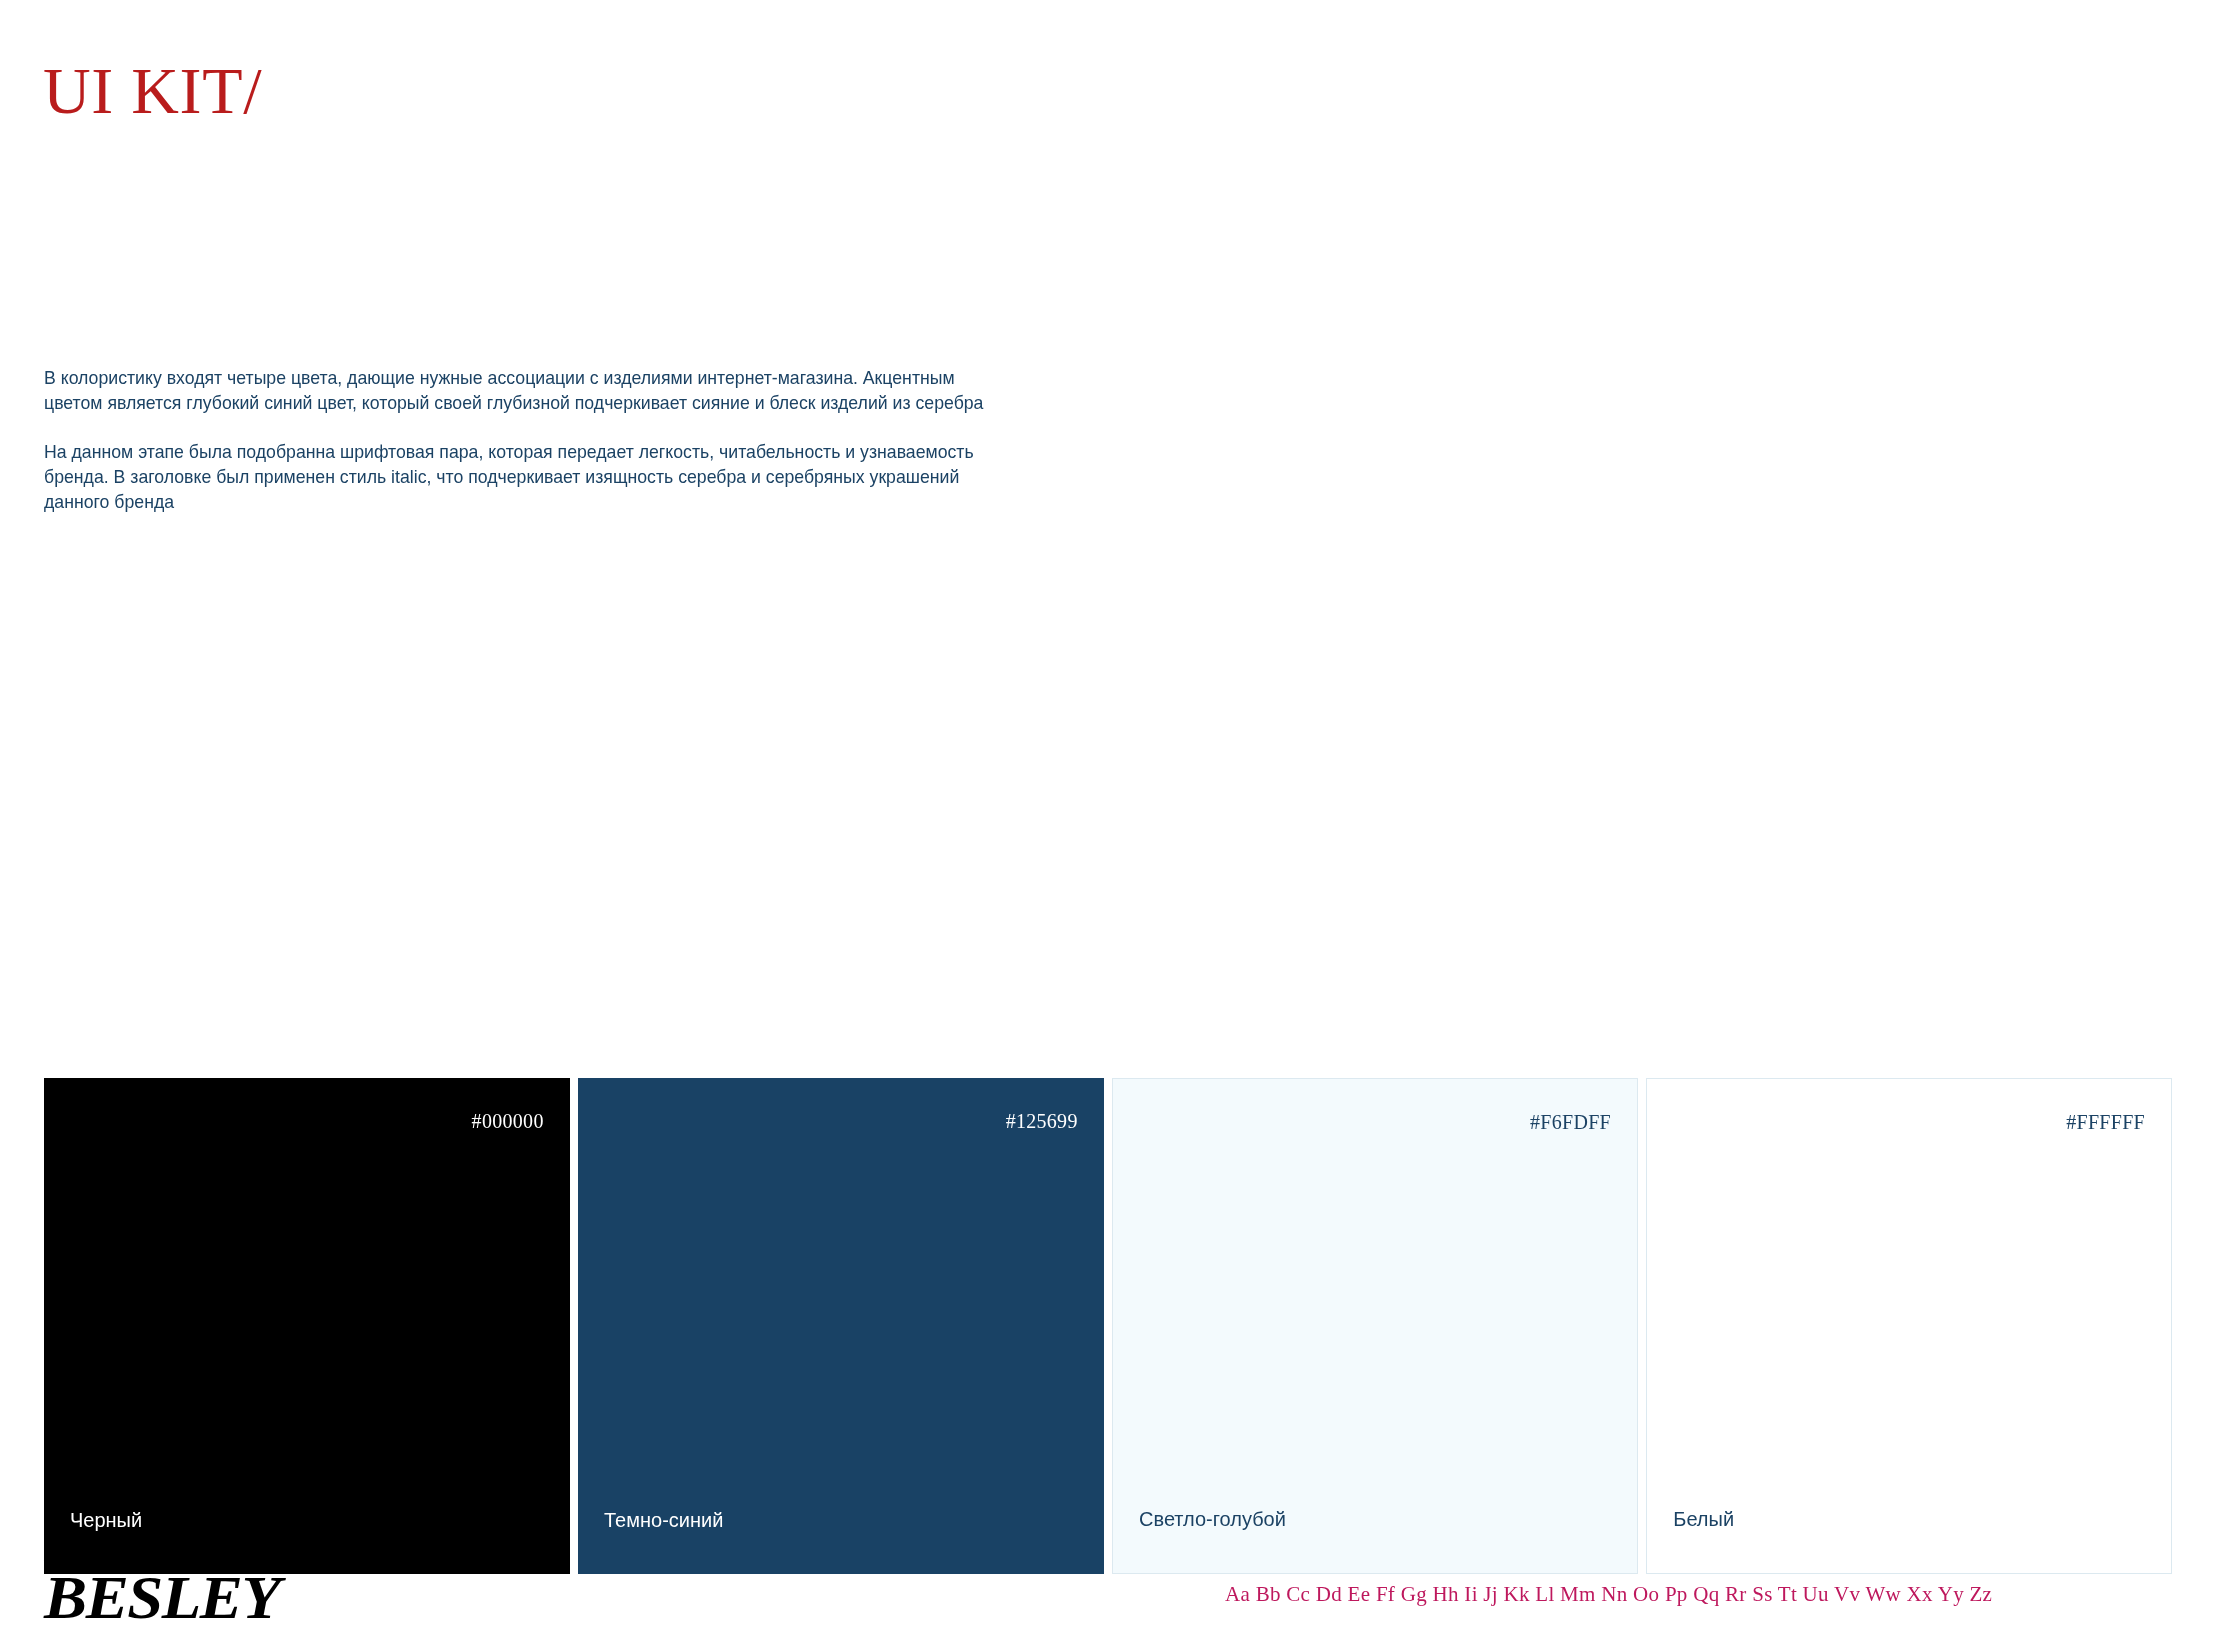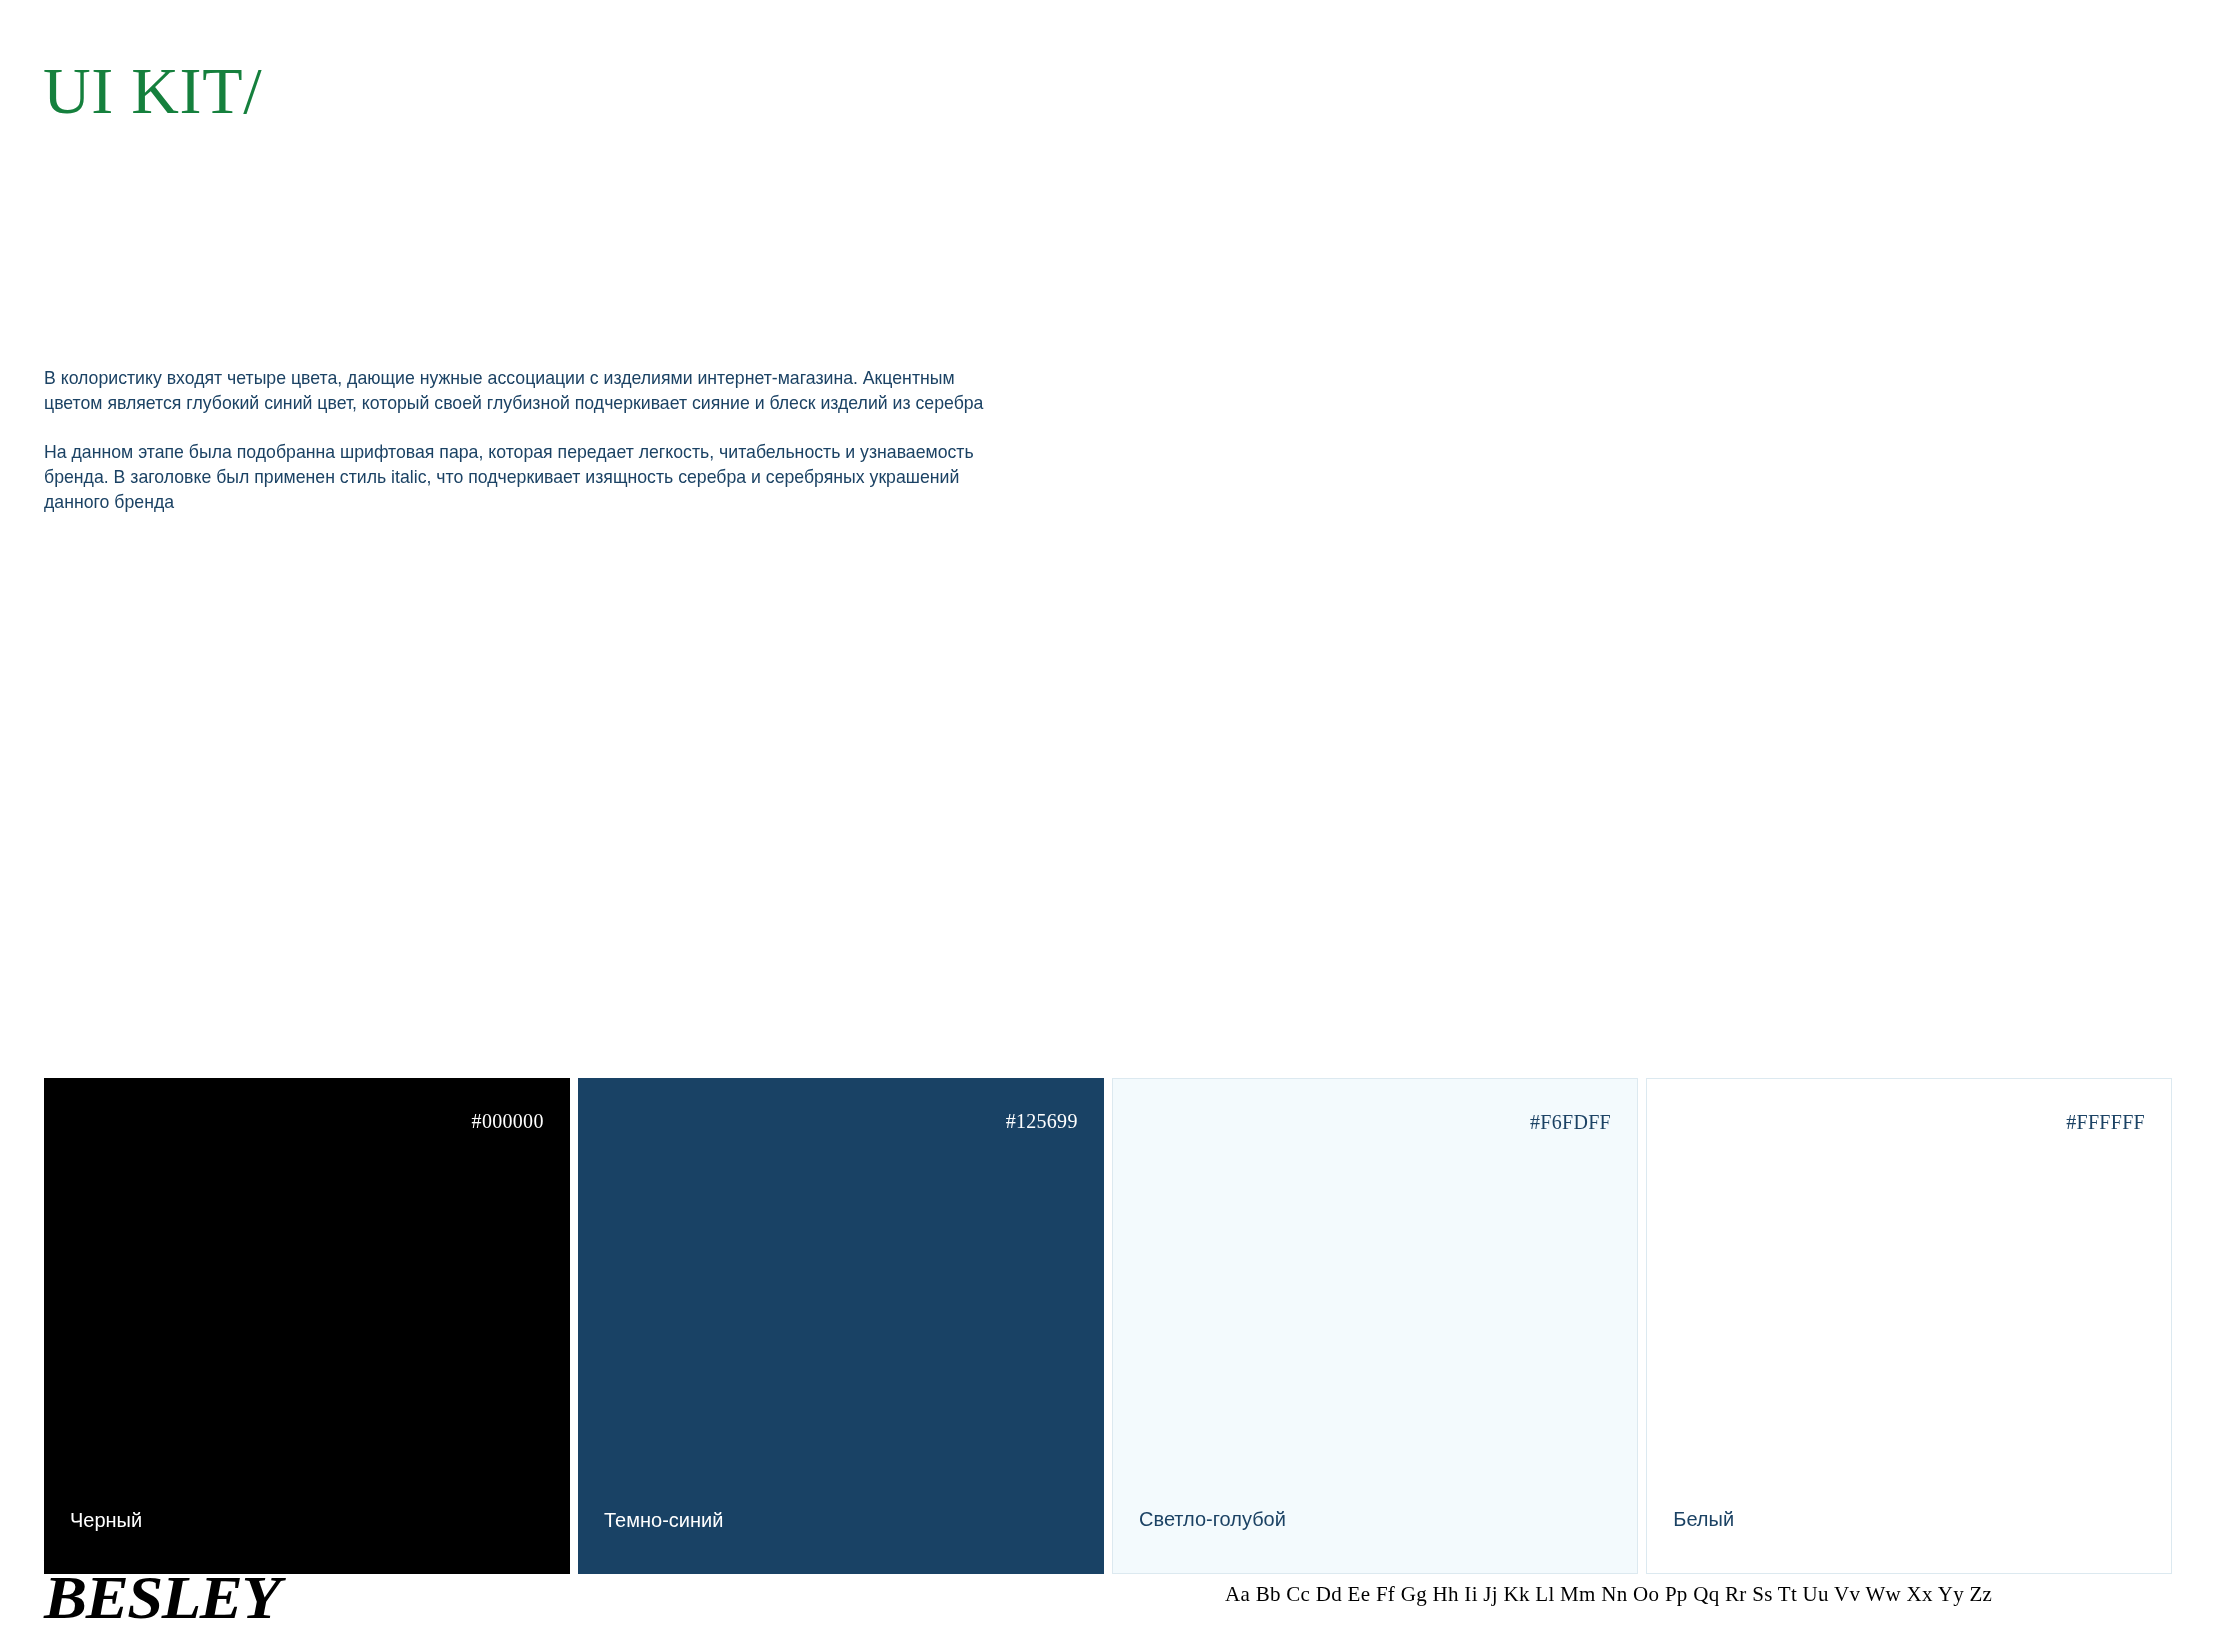--- a/index.html
+++ b/index.html
@@ -72,21 +72,21 @@
     line-height: 1.0;
     letter-spacing: -1.4px;
     color: #000000;
     transform: scaleX(1.06);
     transform-origin: left center;
   }
 
   .alphabet {
     position: absolute;
     font-family: "Liberation Serif", serif;
-    color: #000000;
+    color: #be185d;
     white-space: nowrap;
   }
   #alphabet-1 {
     left: 1225px;
     top: 817px;
     font-size: 21px;
     letter-spacing: 0.3px;
   }
 
   
@@ -117,21 +117,21 @@
     position: absolute;
     left: 26px;
     bottom: 42px;
     font-family: "Liberation Sans", sans-serif;
     font-size: 20px;
   }
 </style>
 </head>
 <body style="background: rgb(255, 255, 255);">
 
-<div id="page-title" style="color: #15803d;">UI KIT/</div>
+<div id="page-title" style="color: #b91c1c;">UI KIT/</div>
 
 <div id="description" style="color: rgb(27, 66, 100);">
   <p class="para">В колористику входят четыре цвета, дающие нужные ассоциации с изделиями интернет-магазина. Акцентным цветом является глубокий синий цвет, который своей глубизной подчеркивает сияние и блеск изделий из серебра</p>
   <p class="para">На данном этапе была подобранна шрифтовая пара, которая передает легкость, читабельность и узнаваемость бренда. В заголовке был применен стиль italic, что подчеркивает изящность серебра и серебряных украшений данного бренда</p>
 </div>
 
 <div id="typography">
 
   <div class="font-sample" id="font-1">
     <div class="label">Italic</div>

